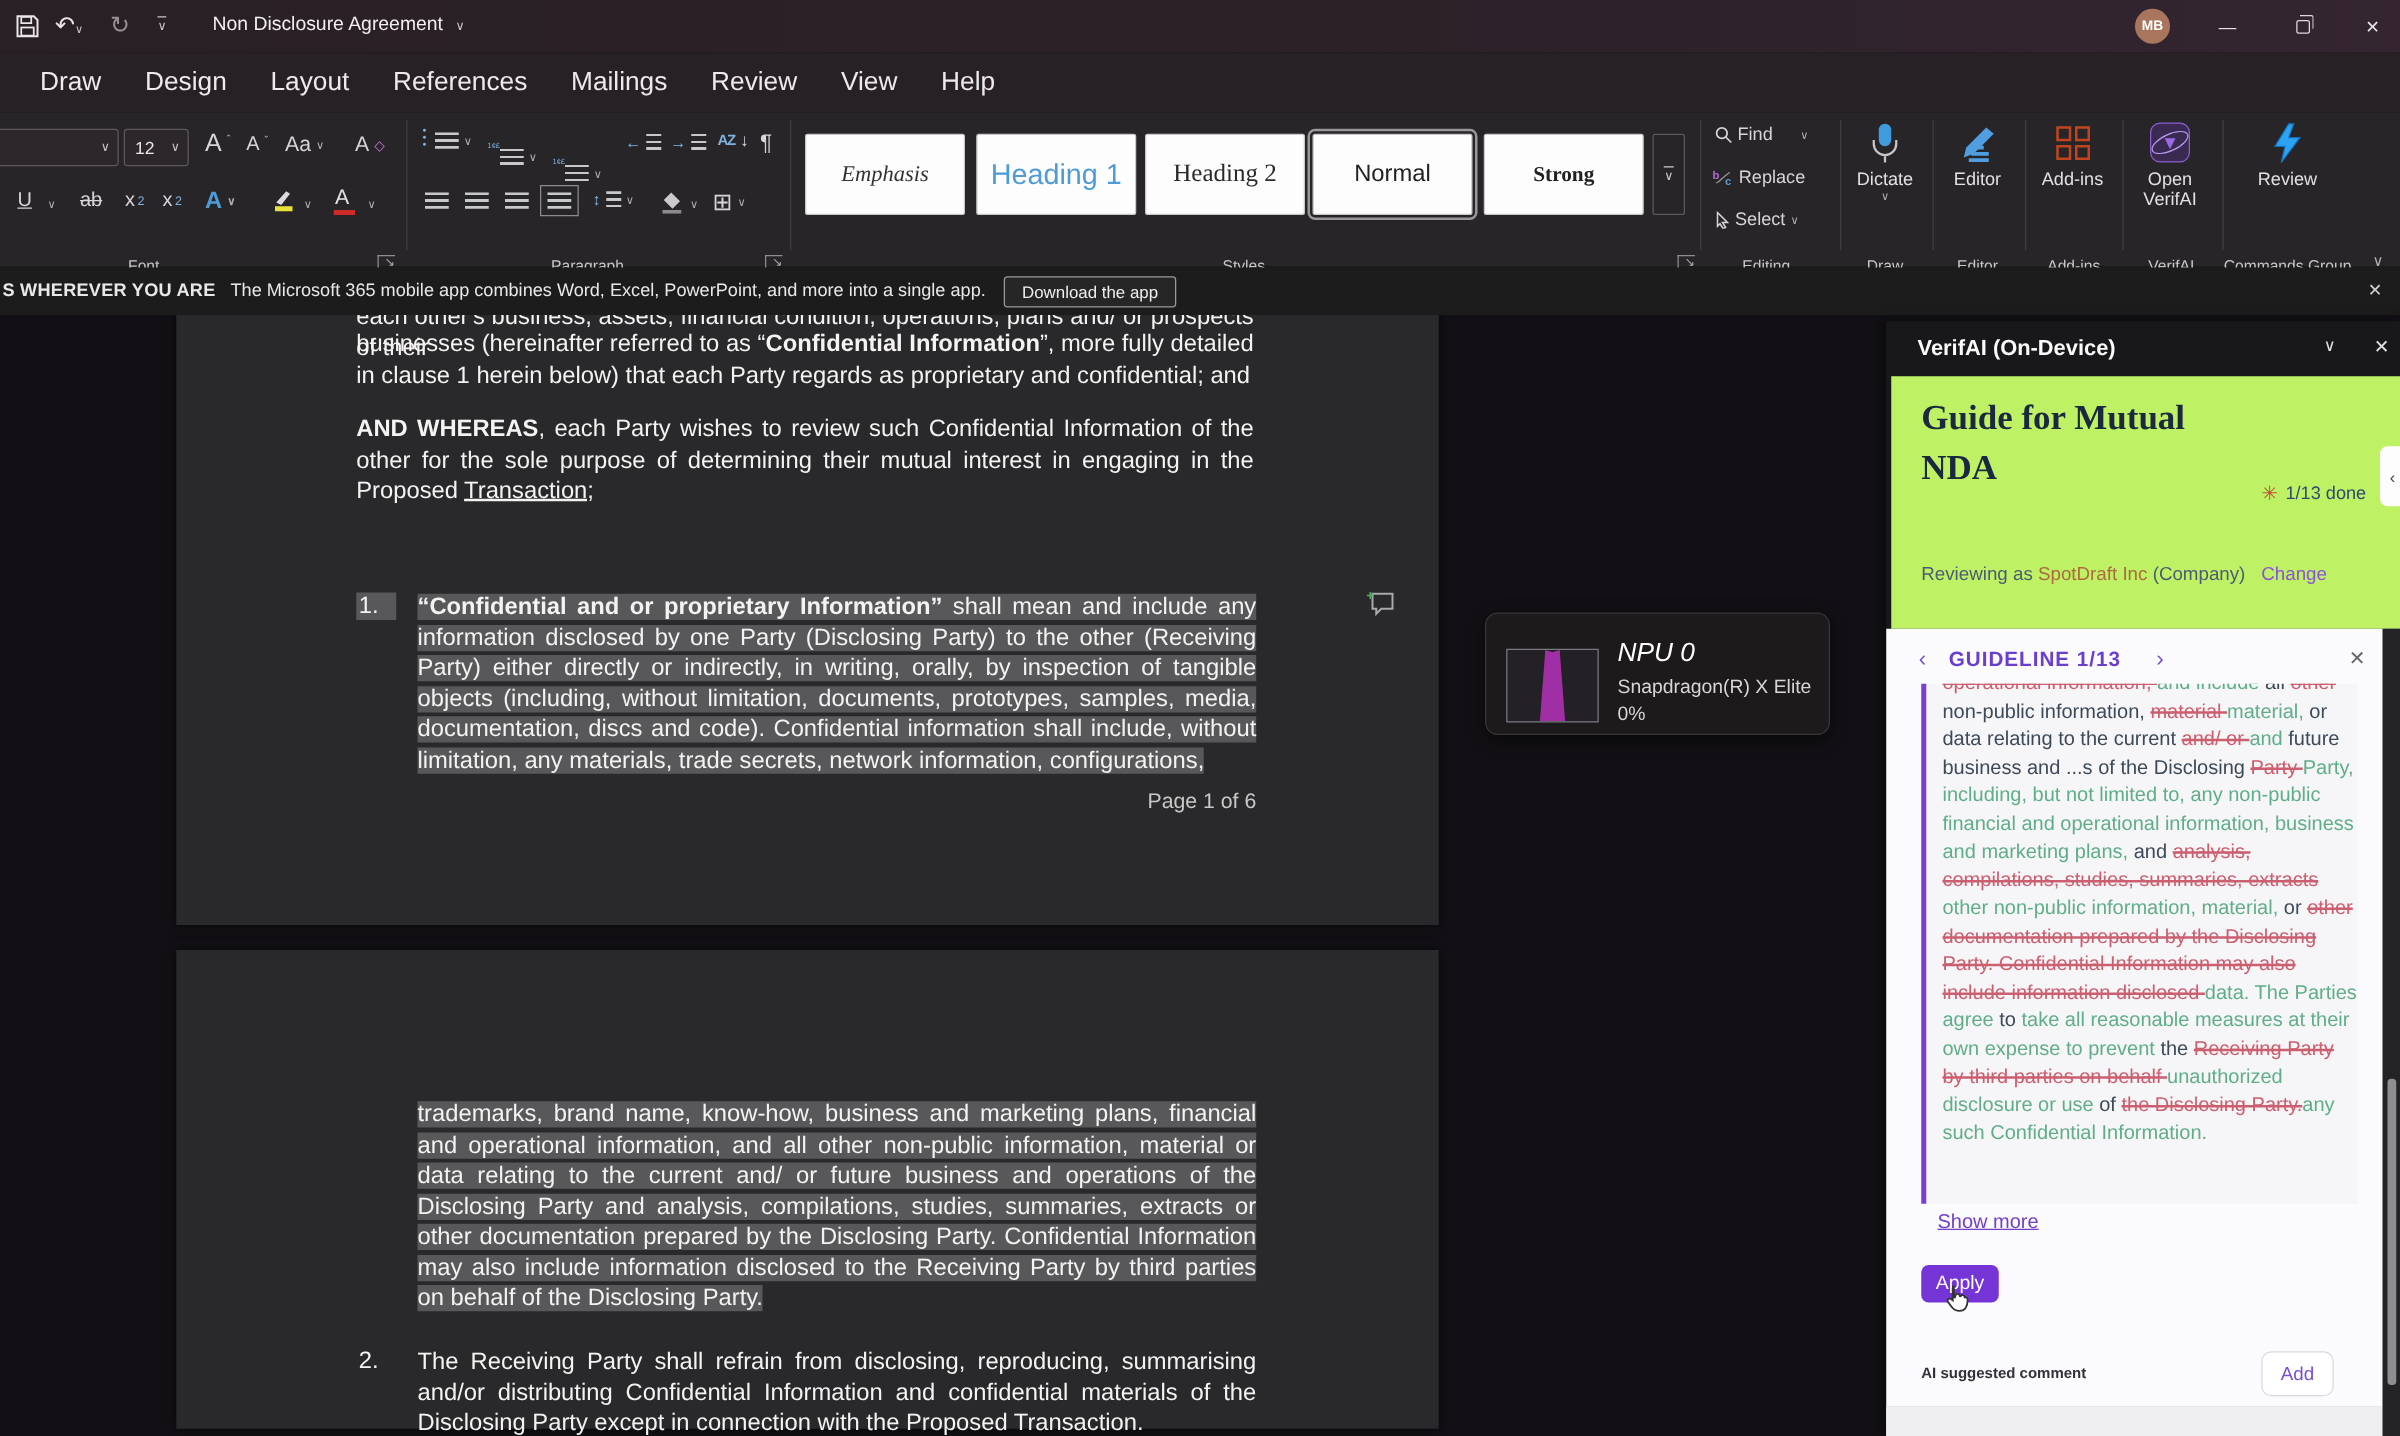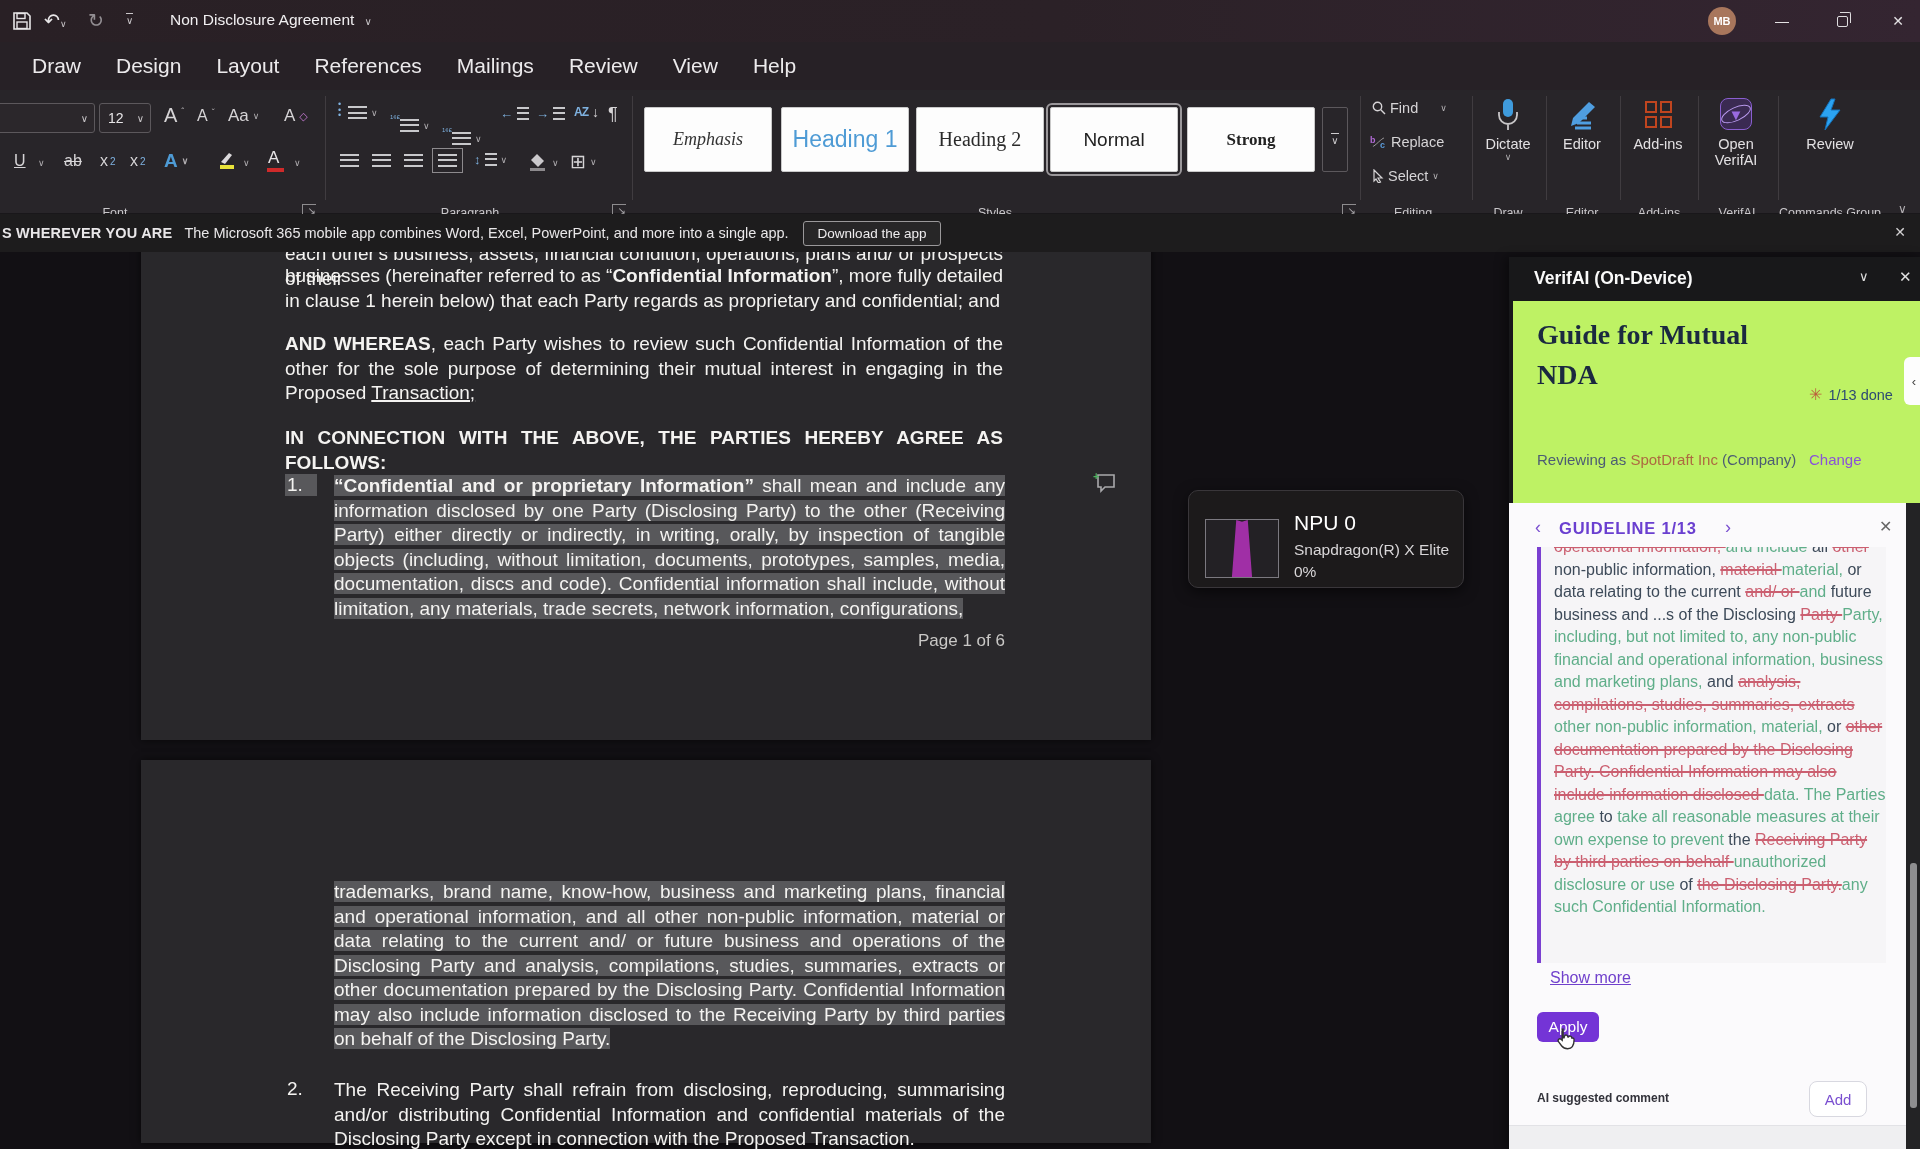--- a/index.html
+++ b/index.html
@@ -95,21 +95,21 @@
   
   #margin-comment { position:absolute; }
 
   
   #npu { left:1188px; top:490px; width:276px; height:98px; background:#1c1a1b; border:1px solid #39363a;
     border-radius:10px; z-index:40; box-shadow:0 4px 14px rgba(0,0,0,.55); }
   #npu-graph { position:absolute; left:16px; top:28px; width:74px; height:59px; border:1px solid #7b7980;
     background:#232125; overflow:hidden; }
   #npu-spike { position:absolute; left:0; top:0; width:100%; height:100%; background:#a02fa6;
     clip-path:polygon(42% 0, 50% 3%, 58% 0, 64% 100%, 36% 100%); }
-  #npu-title { position:absolute; left:105px; top:20px; color:#fff; font-size:21px; }
+  #npu-title { position:absolute; left:105px; top:20px; color:#fff; font-size:21px;font-style:italic; }
   #npu-sub { position:absolute; left:105px; top:50px; color:#d8d6d8; font-size:15.5px; }
   #npu-usage { position:absolute; left:105px; top:72px; color:#d8d6d8; font-size:15.5px; }
 
   
   #panel { left:1509px; top:257px; width:411px; height:892px; background:#18181a; z-index:35;
     box-shadow:-4px 0 10px rgba(0,0,0,.4); }
   #panel-header { position:absolute; left:0; top:0; width:411px; height:44px; }
   #panel-title { position:absolute; left:25px; top:11px; color:#fafafa; font-size:17.5px; font-weight:bold; }
   #panel-chevron { position:absolute; left:350px; top:12px; color:#e0e0e0; font-size:13px; }
   #panel-close { position:absolute; left:390px; top:11px; color:#e0e0e0; font-size:15px; }
@@ -452,21 +452,20 @@
     <button id="banner-btn">Download the app</button>
     <span id="banner-close">✕</span>
   </div>
 
   <div id="canvas" class="abs">
 
     <div id="page1" class="page">
       <div class="doctext abs" style="left:144px;top:6px;width:718px;">each other's business, assets, financial condition, operations, plans and/ or prospects of their</div>
       <div class="doctext abs" style="left:144px;top:28px;width:718px;"><span>businesses (hereinafter referred to as “</span><b>Confidential Information</b><span>”, more fully detailed in clause 1 herein below) that each Party regards as proprietary and confidential; and</span></div>
       <div class="doctext abs" style="left:144px;top:96px;width:718px;"><b>AND WHEREAS</b><span>, each Party wishes to review such Confidential Information of the other for the sole purpose of determining their mutual interest in engaging in the Proposed </span><span class="u-line">Transaction;</span></div>
-      <div class="doctext abs" style="left:144px;top:190px;width:718px;font-weight:bold;">IN CONNECTION WITH THE ABOVE, THE PARTIES HEREBY AGREE AS FOLLOWS:</div>
       <span class="docnum hl" style="left:144px;top:238px;padding:0 14px 0 2px;">1.</span>
       <div class="doctext abs" style="left:193px;top:238px;width:671px;"><span class="hl"><b>“Confidential and or proprietary Information”</b><span> shall mean and include any information disclosed by one Party (Disclosing Party) to the other (Receiving Party) either directly or indirectly, in writing, orally, by inspection of tangible objects (including, without limitation, documents, prototypes, samples, media, documentation, discs and code). Confidential information shall include, without limitation, any materials, trade secrets, network information, configurations,</span></span></div>
       <span id="margin-comment" style="left:952px;top:235px;">
         <svg width="24" height="22" viewBox="0 0 24 22">
             <path d="M5 4h16v12h-9l-4 4v-4H5z" fill="none" stroke="#a9a9ac" stroke-width="1.6"></path>
             <text x="0" y="9" font-size="11" fill="#4db05f" font-weight="bold">+</text>
           </svg>
       </span>
       <div id="page-footer" style="left:777px;top:395px;">Page 1 of 6</div>
     </div>

